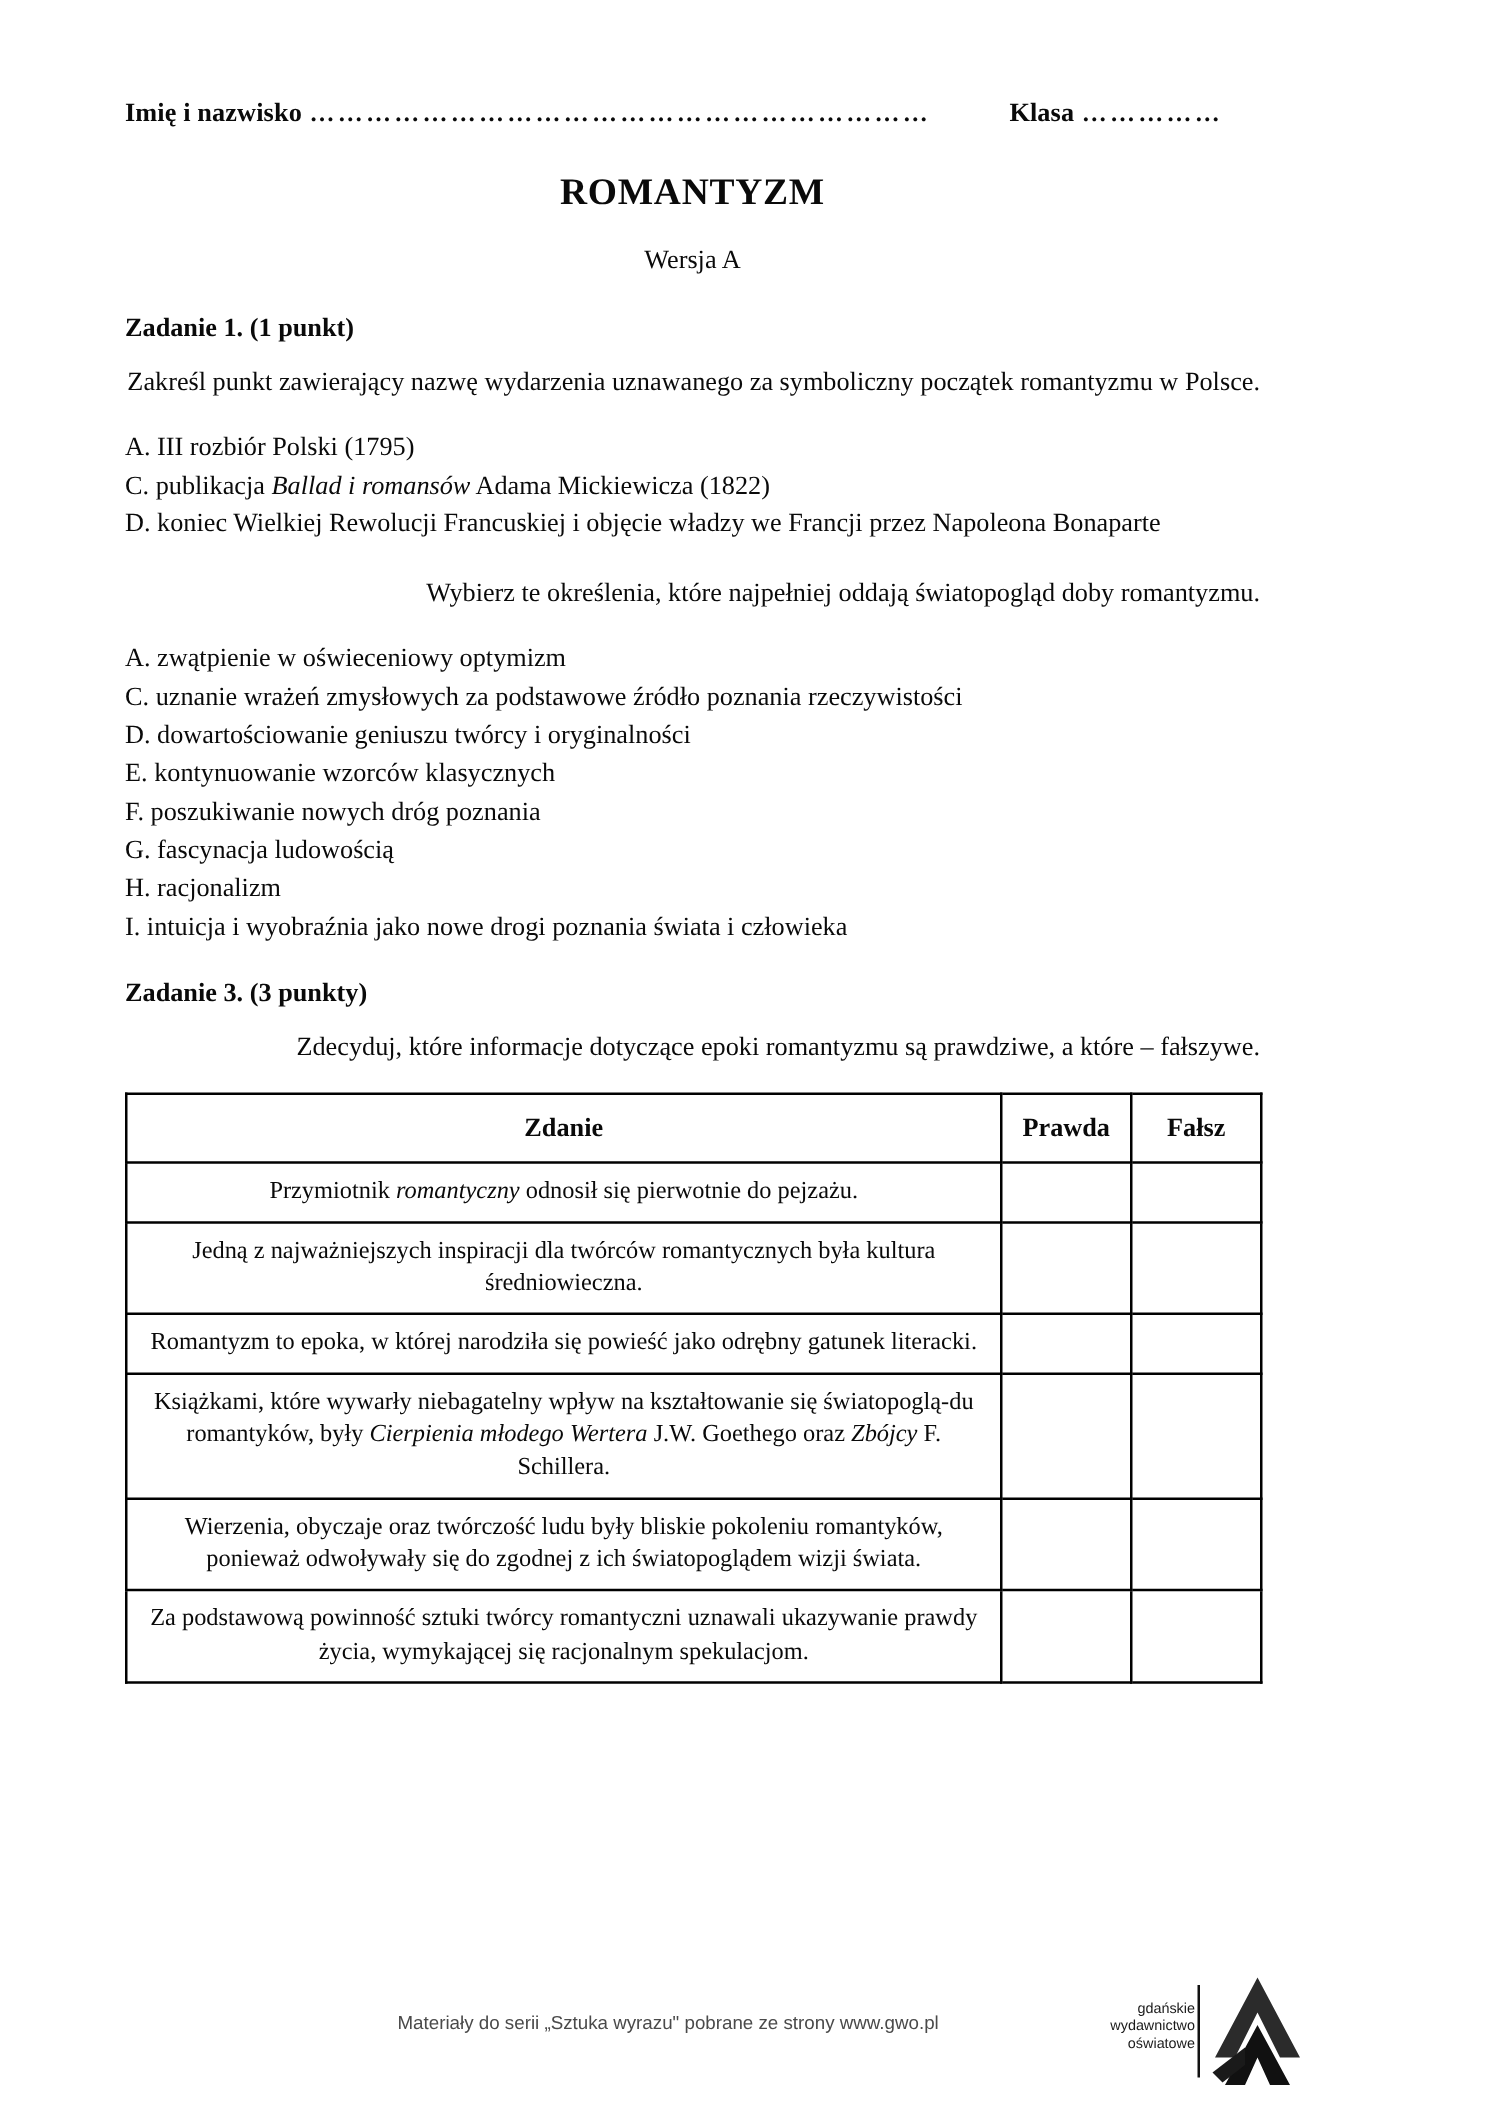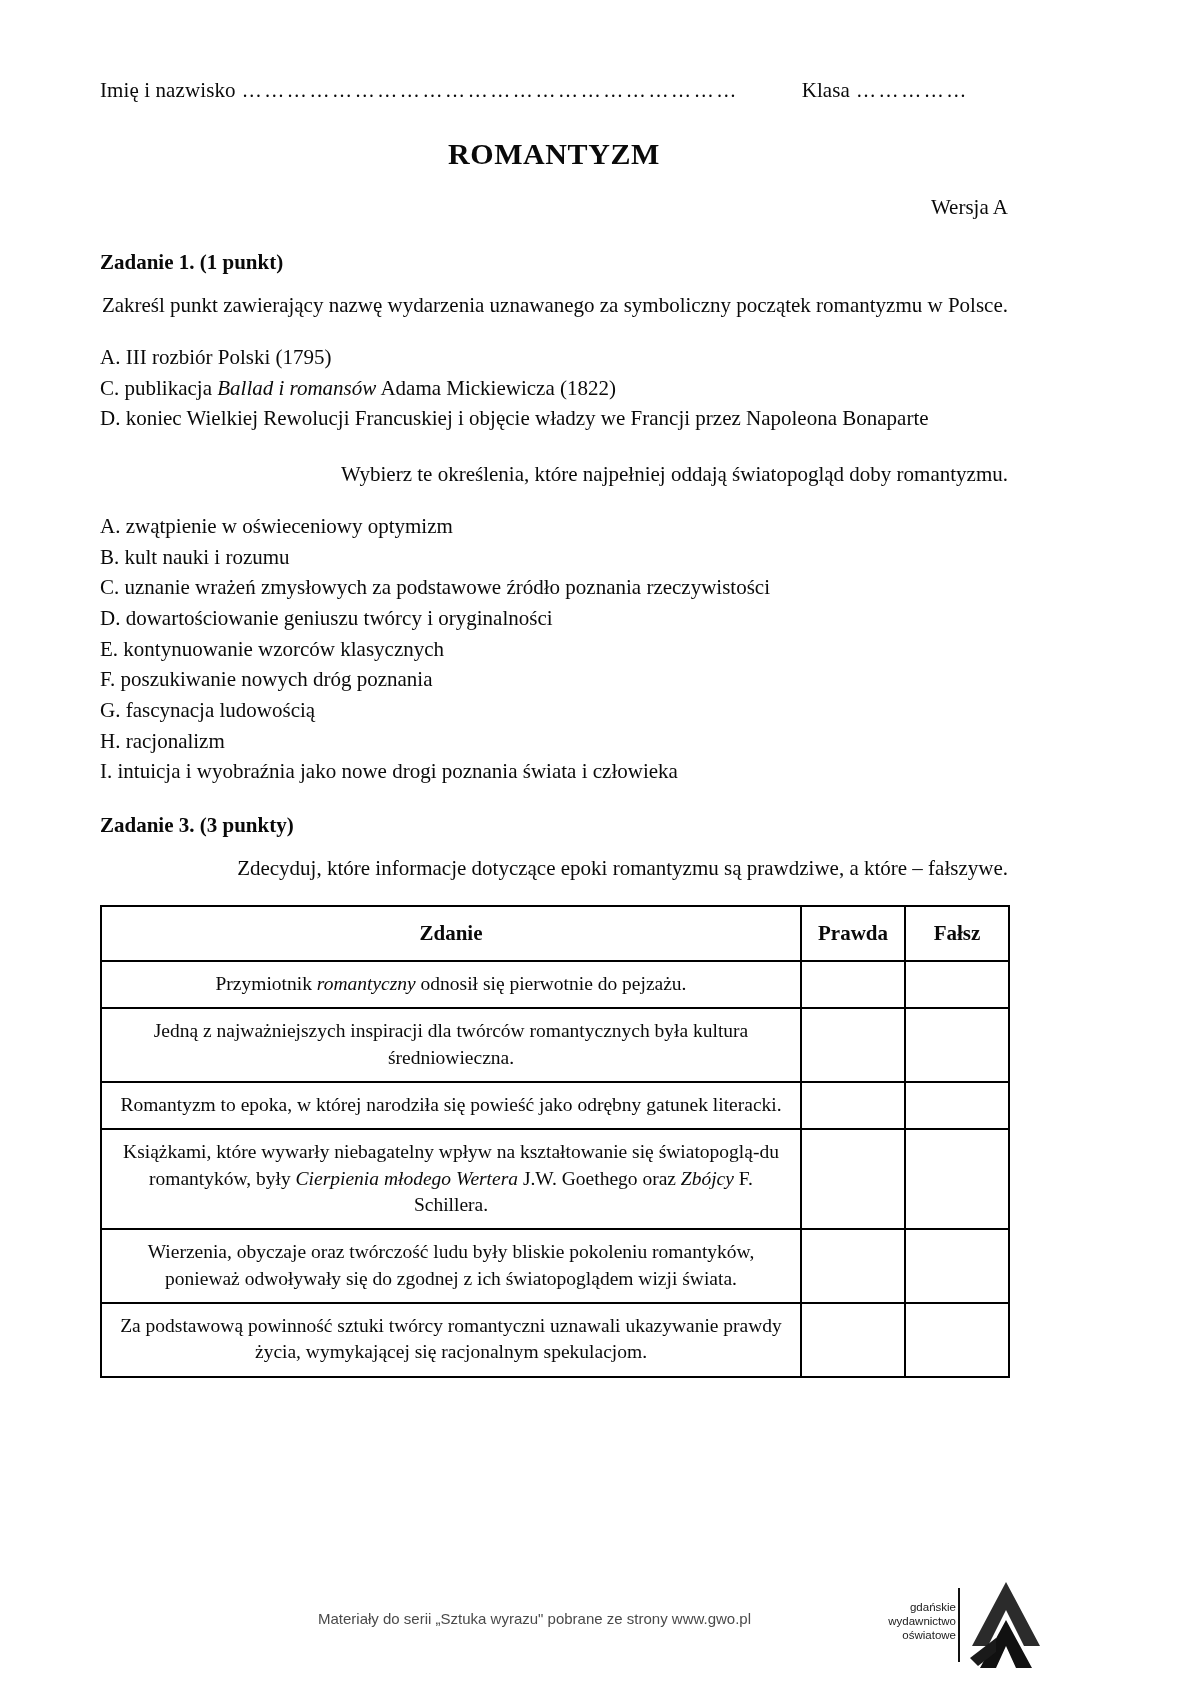--- a/index.html
+++ b/index.html
@@ -29,20 +29,21 @@
   }
 
   
   .name-line {
     display: flex;
     align-items: baseline;
     font-size: 21px;
     letter-spacing: 0.1px;
     white-space: nowrap;
     margin-bottom: 34px;
+    font-weight: bold;
   }
   .name-line .lbl { flex: none; }
   .dots-long {
     flex: none;
     width: 520px;
     overflow: hidden;
     margin: 0 4px 0 6px;
     letter-spacing: 2.6px;
     font-size: 20px;
   }
@@ -58,21 +59,21 @@
 
   
   .doc-title {
     text-align: center;
     font-size: 30px;
     font-weight: bold;
     letter-spacing: 0.6px;
     margin: 0 0 24px 0;
   }
   .doc-subtitle {
-    text-align: right;
+    text-align: center;
     font-size: 21px;
     margin: 0 0 30px 0;
   }
 
   
   .task-heading {
     font-size: 21px;
     font-weight: bold;
     margin: 0 0 16px 0;
   }
@@ -193,21 +194,20 @@
           <span>C. publikacja </span><em>Ballad i romansów</em><span> Adama Mickiewicza (1822)</span>
         </div>
         <div class="option">D. koniec Wielkiej Rewolucji Francuskiej i objęcie władzy we Francji przez Napoleona Bonaparte</div>
       </div>
     </div>
 
     <div>
       <p class="task-instruction">Wybierz te określenia, które najpełniej oddają światopogląd doby romantyzmu.</p>
       <div class="options">
         <div class="option">A. zwątpienie w oświeceniowy optymizm</div>
-        <div class="option">B. kult nauki i rozumu</div>
         <div class="option">C. uznanie wrażeń zmysłowych za podstawowe źródło poznania rzeczywistości</div>
         <div class="option">D. dowartościowanie geniuszu twórcy i oryginalności</div>
         <div class="option">E. kontynuowanie wzorców klasycznych</div>
         <div class="option">F. poszukiwanie nowych dróg poznania</div>
         <div class="option">G. fascynacja ludowością</div>
         <div class="option">H. racjonalizm</div>
         <div class="option">I. intuicja i wyobraźnia jako nowe drogi poznania świata i człowieka</div>
       </div>
     </div>
 

